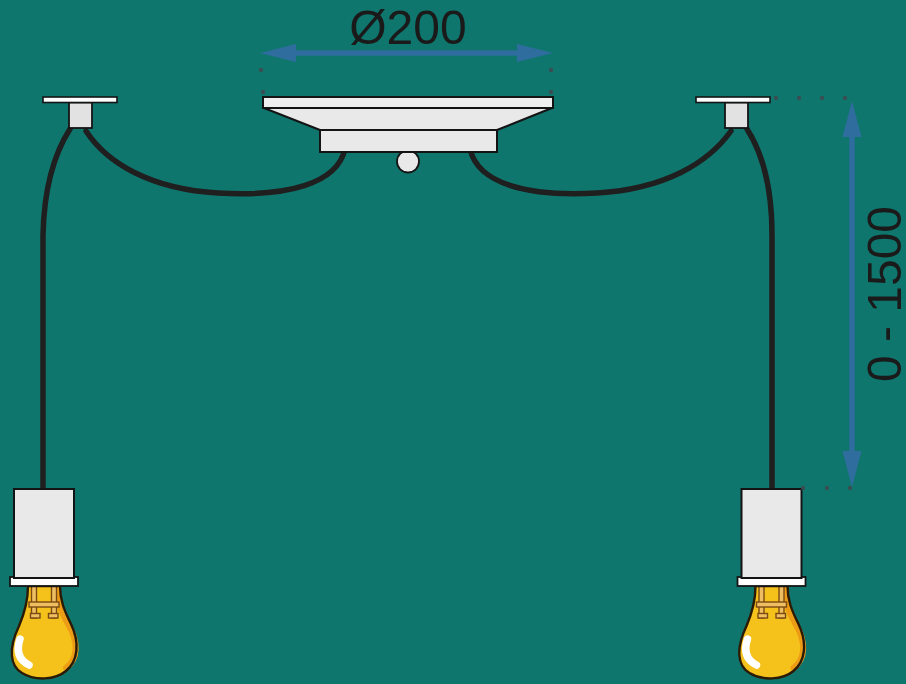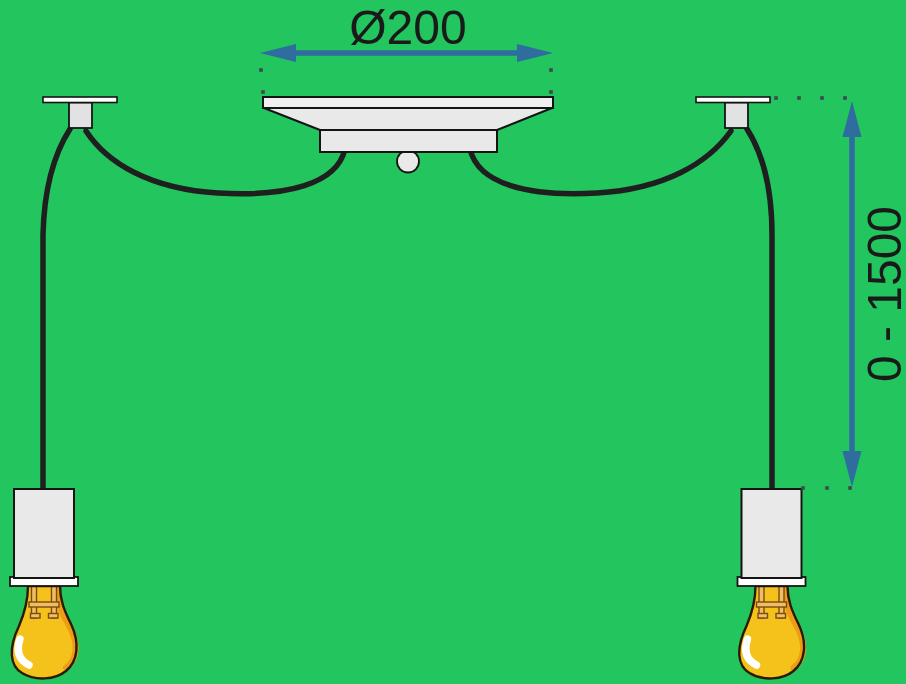--- a/index.html
+++ b/index.html
@@ -1,19 +1,19 @@
 <!DOCTYPE html>
 <html><head>
 <meta charset="utf-8">
 <style>
   html,body{margin:0;padding:0;background:#ffffff;}
   .stage{
     position:relative;
     width:906px;height:684px;
-    background:#22c55e;
+    background:#0f766e;
     font-family:"Liberation Sans", sans-serif;
     overflow:hidden;
   }
   svg{display:block;}
   text{
     font-family:"Liberation Sans", sans-serif;
     fill:#1a1a1a;
   }
   .dim-label{font-size:48px;}
 </style>

